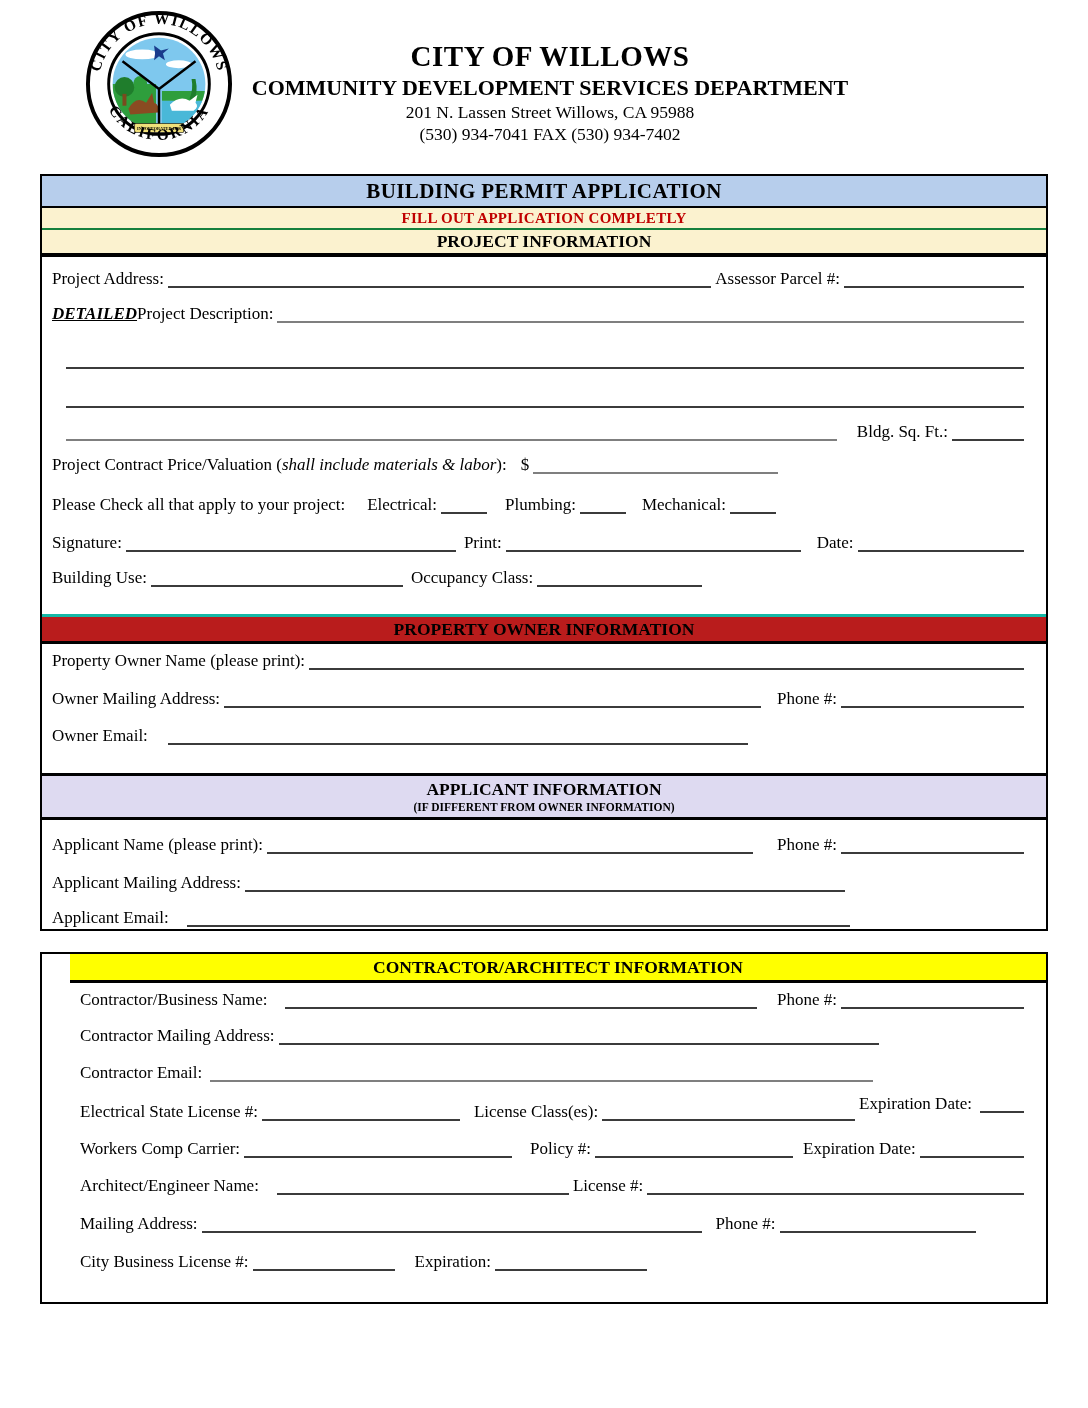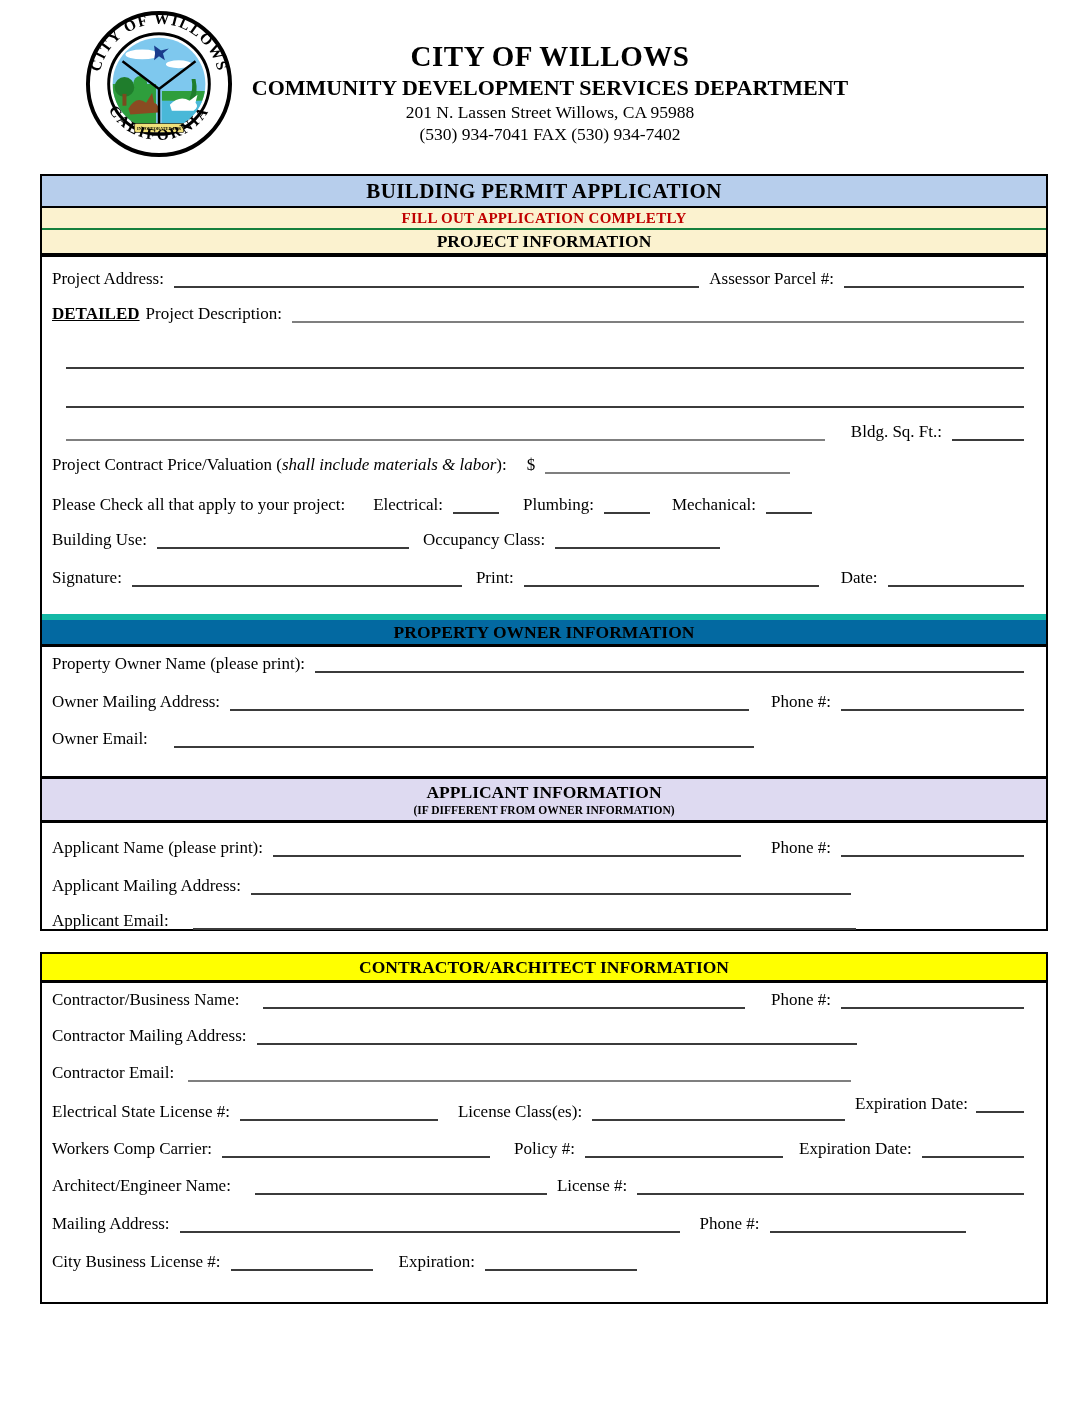--- a/index.html
+++ b/index.html
@@ -11,42 +11,42 @@
   .seal{position:absolute;left:85px;top:10px;width:148px;height:148px;}
   .head-text{position:absolute;left:230px;top:38px;width:640px;text-align:center;line-height:1.25;}
   .h1{font-size:29px;font-weight:bold;letter-spacing:.5px;}
   .h2{font-size:22px;font-weight:bold;}
   .h3{font-size:17.5px;}
 
   
   .box{position:absolute;left:40px;width:1008px;border:2px solid #000;box-sizing:border-box;
        display:flex;flex-direction:column;}
   .box1{top:174px;height:757px;}
-  .box2{top:952px;height:352px;}
+  .box2{top:952px;height:352px;padding-left:28px;}
 
   .band{flex:0 0 auto;display:flex;flex-direction:column;justify-content:center;align-items:center;
         text-align:center;font-weight:bold;}
   .band-blue{height:30px;background:#b7ceec;border-bottom:2px solid #000;font-size:21px;letter-spacing:.4px;}
   .band-warn{height:20px;background:#fbf2cf;border-bottom:2px solid #15803d;font-size:15px;color:#c00000;letter-spacing:.3px;}
   .band-project{height:23px;background:#fbf2cf;border-bottom:4px solid #000;font-size:17.5px;}
-  .band-owner{height:24px;background:#0369a1;border-top:6px solid #14b8a6;border-bottom:3px solid #000;font-size:17.5px;}
+  .band-owner{height:24px;background:#b91c1c;border-top:3px solid #14b8a6;border-bottom:3px solid #000;font-size:17.5px;}
   .band-lav{background:#dedaf1;border-top:3px solid #000;border-bottom:3px solid #000;padding:3px 0 4px;}
   .band-lav .l1{font-size:17.5px;}
   .band-lav .l2{font-size:11.5px;margin-top:1px;}
   .band-yellow{height:26px;background:#ffff00;border-bottom:3px solid #000;font-size:17.5px;}
 
   .content{flex:1 1 auto;padding:0 22px 0 10px;box-sizing:border-box;}
   .c1{flex:0 0 357px;padding-top:12px;}
   .c2{flex:0 0 129px;padding-top:7px;}
   .c3{flex:1 1 auto;padding-top:15px;}
   .c4{flex:1 1 auto;padding-top:7px;}
 
-  .row{display:flex;align-items:flex-end;gap:10px;height:20px;}
+  .row{display:flex;align-items:flex-end;gap:4px;height:20px;}
   .lbl{font-size:17px;line-height:20px;white-space:nowrap;}
-  .bold-iu{font-weight:bold;text-decoration:underline;}
+  .bold-iu{font-weight:bold;font-style:italic;text-decoration:underline;}
   .ital{font-style:italic;}
   .bl{display:block;height:3px;border-bottom:2px solid #3b3b3b;margin-bottom:1px;}
   .bl.gray{border-bottom-color:#7f7f7f;}
   .grow{flex:1 1 auto;}
   .raise{display:inline-flex;align-items:flex-end;gap:8px;flex:1 1 auto;transform:translateY(-8px);}
 </style>
 </head>
 <body>
 
 <div class="page">
@@ -136,33 +136,33 @@
       </div>
       <div class="row" style="margin-top:20px">
         <span class="lbl">Please Check all that apply to your project:</span>
         <span class="lbl" style="margin-left:18px">Electrical:</span>
         <span class="bl" style="width:46px"></span>
         <span class="lbl" style="margin-left:14px">Plumbing:</span>
         <span class="bl" style="width:46px"></span>
         <span class="lbl" style="margin-left:12px">Mechanical:</span>
         <span class="bl" style="width:46px"></span>
       </div>
+      <div class="row" style="margin-top:18px">
+        <span class="lbl">Signature:</span>
+        <span class="bl" style="width:330px"></span>
+        <span class="lbl" style="margin-left:4px">Print:</span>
+        <span class="bl" style="width:295px"></span>
+        <span class="lbl" style="margin-left:12px">Date:</span>
+        <span class="bl grow"></span>
+      </div>
       <div class="row" style="margin-top:15px">
         <span class="lbl">Building Use:</span>
         <span class="bl" style="width:252px"></span>
         <span class="lbl" style="margin-left:4px">Occupancy Class:</span>
         <span class="bl" style="width:165px"></span>
-      </div>
-      <div class="row" style="margin-top:18px">
-        <span class="lbl">Signature:</span>
-        <span class="bl" style="width:330px"></span>
-        <span class="lbl" style="margin-left:4px">Print:</span>
-        <span class="bl" style="width:295px"></span>
-        <span class="lbl" style="margin-left:12px">Date:</span>
-        <span class="bl grow"></span>
       </div>
     </div>
 
     <div class="band band-owner">
       <span>PROPERTY OWNER INFORMATION</span>
     </div>
 
     <div class="content c2">
       <div class="row">
         <span class="lbl">Property Owner Name (please print):</span>

